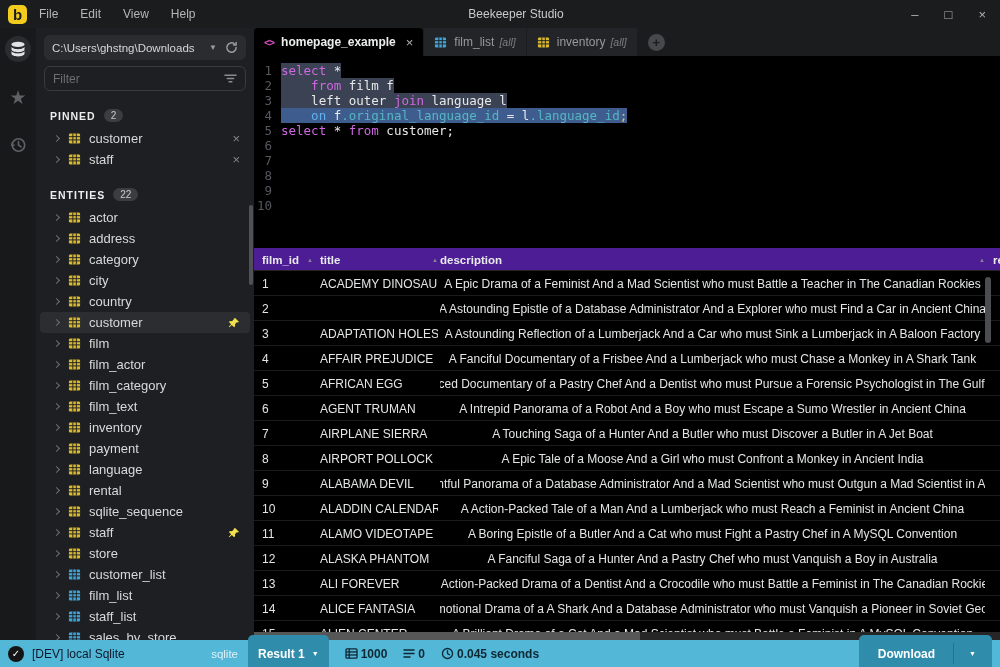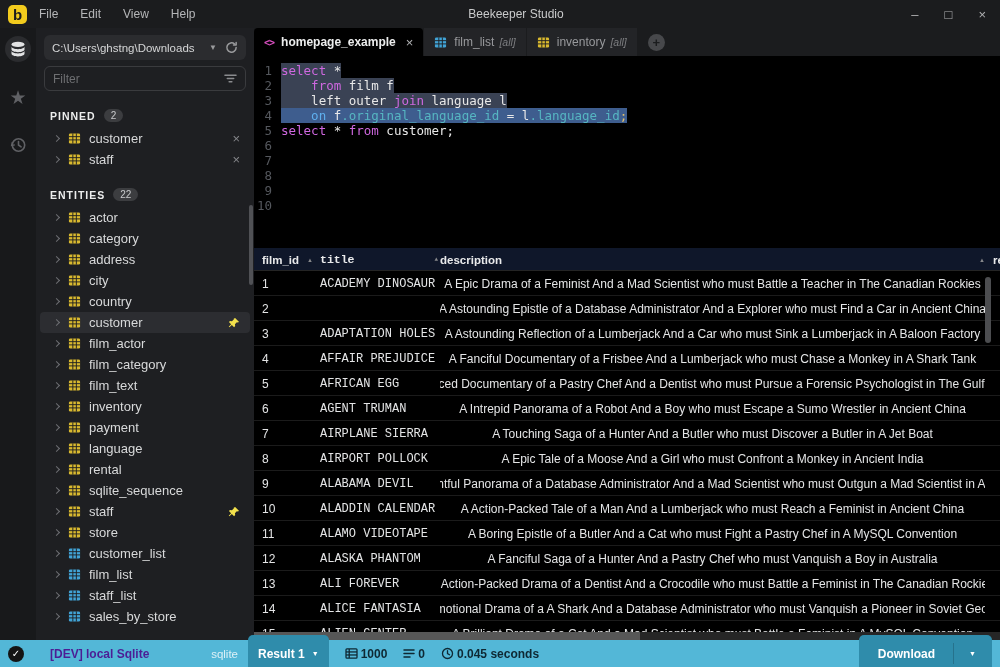--- a/index.html
+++ b/index.html
@@ -75,39 +75,39 @@
   .editor-actions { position:absolute; right:10px; bottom:9px; display:flex; gap:9px; }
   .btn-save { background:#2e2f32; color:#e8e9ea; border:none; border-radius:6px; height:22px; padding:0 15px;
     font-size:12px; font-weight:bold; font-family:"Liberation Sans",sans-serif; }
   .btn-run { background:#f7d33d; color:#151515; border-radius:6px; height:22px; display:flex; align-items:center; overflow:hidden; }
   .btn-run .run-main { padding:0 13px; font-size:12px; font-weight:bold; }
   .btn-run .run-divider { width:1px; height:22px; background:rgba(0,0,0,.28); }
   .btn-run .run-caret { padding:0 8px; font-size:8px; }
 
   
   .results { position:absolute; top:220px; left:0; right:0; bottom:0; background:#000; overflow:hidden; }
-  .thead { position:relative; height:23px; border-bottom:1px solid #242424; background:#0f172a; }
+  .thead { position:relative; height:23px; border-bottom:1px solid #242424; background:#4c1d95; }
   .th { position:absolute; top:0; height:23px; display:flex; align-items:center; font-size:11.5px; font-weight:bold; color:#e9eaeb; }
   .sort-arrow { color:#87888b; font-size:6px; margin-left:8px; }
   .sort-arrow.right { margin-left:auto; }
   .tr { position:relative; height:25px; border-bottom:1px solid #1b1b1b; }
   .td { position:absolute; top:0; height:25px; display:flex; align-items:center; font-size:12px; color:#e4e5e6; white-space:nowrap; overflow:hidden; }
-  .col-id { left:8px; width:56px; } .col-title { left:66px; width:118px;font-family:Liberation Mono, monospace; }
+  .col-id { left:8px; width:56px; } .col-title { left:66px; width:118px; }
   .col-desc { left:186px; width:545px;justify-content:center; } .col-extra { left:739px; width:12px; overflow:hidden; }
   .v-scroll { position:absolute; right:9px; top:29px; width:6px; height:66px; background:#4c4d50; border-radius:3px; }
   .h-scroll-track { position:absolute; left:0; right:0; bottom:0; height:8px; background:#262626; }
   .h-scroll-thumb { position:absolute; left:0; bottom:0; height:8px; width:386px; background:#575757; }
 
   
   .statusbar { position:absolute; left:0; right:0; bottom:0; height:27px; background:#53b7d7;
     display:flex; align-items:center; z-index:40; font-size:12px; }
   .sb-left { width:248px; display:flex; align-items:center; flex:none; }
   .check-circle { width:16px; height:16px; border-radius:8px; background:#141414; color:#fff; font-size:10px;
     display:flex; align-items:center; justify-content:center; margin-left:8px; flex:none; }
-  .conn-name { color:#4c1d95; font-weight:bold; margin-left:26px; white-space:nowrap; }
+  .conn-name { color:#0f172a; font-weight:normal; margin-left:8px; white-space:nowrap; }
   .dialect { margin-left:auto; color:rgba(255,255,255,.8); padding-right:10px; font-size:11.5px; }
   .sb-pill { background:#2f8cab; color:#fff; font-weight:bold; border-radius:5px; height:37px;
     display:flex; align-items:center; padding:0 10px; gap:7px;text-align:center; }
   .sb-pill .pill-caret { font-size:7px; }
   .sb-group { display:flex; align-items:center; gap:3px; color:#0e2833; margin-left:16px; }
   .sb-download { margin-left:auto; margin-right:8px; padding:8px; }
   .sb-download .dl-label { padding:0 11px; }
   .sb-download .dl-divider { width:1px; height:21px; background:rgba(0,0,0,.18); }
   .sb-download .dl-caret { padding:0 8px; font-size:7px; }
   svg { display:block; }
@@ -230,34 +230,34 @@
           <span class="chev"></span>
           <svg class="grid-icon table" width="13" height="13" viewBox="0 0 14 14">
             <rect x="1" y="1.5" width="12" height="11" rx="1.5" fill="currentColor"></rect>
             <g stroke="#1e1f22" stroke-width="1">
               <line x1="1" y1="5" x2="13" y2="5"></line>
               <line x1="1" y1="8.5" x2="13" y2="8.5"></line>
               <line x1="5.2" y1="1.5" x2="5.2" y2="12.5"></line>
               <line x1="9" y1="1.5" x2="9" y2="12.5"></line>
             </g>
           </svg>
+          <span class="tree-name">address</span>
+        </div>
+        <div class="tree-item">
+          <span class="chev"></span>
+          <svg class="grid-icon table" width="13" height="13" viewBox="0 0 14 14">
+            <rect x="1" y="1.5" width="12" height="11" rx="1.5" fill="currentColor"></rect>
+            <g stroke="#1e1f22" stroke-width="1">
+              <line x1="1" y1="5" x2="13" y2="5"></line>
+              <line x1="1" y1="8.5" x2="13" y2="8.5"></line>
+              <line x1="5.2" y1="1.5" x2="5.2" y2="12.5"></line>
+              <line x1="9" y1="1.5" x2="9" y2="12.5"></line>
+            </g>
+          </svg>
           <span class="tree-name">category</span>
-        </div>
-        <div class="tree-item">
-          <span class="chev"></span>
-          <svg class="grid-icon table" width="13" height="13" viewBox="0 0 14 14">
-            <rect x="1" y="1.5" width="12" height="11" rx="1.5" fill="currentColor"></rect>
-            <g stroke="#1e1f22" stroke-width="1">
-              <line x1="1" y1="5" x2="13" y2="5"></line>
-              <line x1="1" y1="8.5" x2="13" y2="8.5"></line>
-              <line x1="5.2" y1="1.5" x2="5.2" y2="12.5"></line>
-              <line x1="9" y1="1.5" x2="9" y2="12.5"></line>
-            </g>
-          </svg>
-          <span class="tree-name">address</span>
         </div>
         <div class="tree-item">
           <span class="chev"></span>
           <svg class="grid-icon table" width="13" height="13" viewBox="0 0 14 14">
             <rect x="1" y="1.5" width="12" height="11" rx="1.5" fill="currentColor"></rect>
             <g stroke="#1e1f22" stroke-width="1">
               <line x1="1" y1="5" x2="13" y2="5"></line>
               <line x1="1" y1="8.5" x2="13" y2="8.5"></line>
               <line x1="5.2" y1="1.5" x2="5.2" y2="12.5"></line>
               <line x1="9" y1="1.5" x2="9" y2="12.5"></line>
@@ -286,20 +286,33 @@
               <line x1="1" y1="5" x2="13" y2="5"></line>
               <line x1="1" y1="8.5" x2="13" y2="8.5"></line>
               <line x1="5.2" y1="1.5" x2="5.2" y2="12.5"></line>
               <line x1="9" y1="1.5" x2="9" y2="12.5"></line>
             </g>
           </svg>
           <span class="tree-name">customer</span>
           <svg class="pin-svg" width="12" height="12" viewBox="0 0 16 16">
             <path fill="#f2e04c" d="M9.5 1.2l5.3 5.3-2.2.7-.8-.3-2.6 2.6.4 2.6-1.5 1.5-3-3-3.2 3.2-.9-.9 3.2-3.2-3-3L2.7 5.2l2.6.4 2.6-2.6-.3-.8z"></path>
           </svg>
+        </div>
+        <div class="tree-item">
+          <span class="chev"></span>
+          <svg class="grid-icon table" width="13" height="13" viewBox="0 0 14 14">
+            <rect x="1" y="1.5" width="12" height="11" rx="1.5" fill="currentColor"></rect>
+            <g stroke="#1e1f22" stroke-width="1">
+              <line x1="1" y1="5" x2="13" y2="5"></line>
+              <line x1="1" y1="8.5" x2="13" y2="8.5"></line>
+              <line x1="5.2" y1="1.5" x2="5.2" y2="12.5"></line>
+              <line x1="9" y1="1.5" x2="9" y2="12.5"></line>
+            </g>
+          </svg>
+          <span class="tree-name">film</span>
         </div>
         <div class="tree-item">
           <span class="chev"></span>
           <svg class="grid-icon table" width="13" height="13" viewBox="0 0 14 14">
             <rect x="1" y="1.5" width="12" height="11" rx="1.5" fill="currentColor"></rect>
             <g stroke="#1e1f22" stroke-width="1">
               <line x1="1" y1="5" x2="13" y2="5"></line>
               <line x1="1" y1="8.5" x2="13" y2="8.5"></line>
               <line x1="5.2" y1="1.5" x2="5.2" y2="12.5"></line>
               <line x1="9" y1="1.5" x2="9" y2="12.5"></line>

